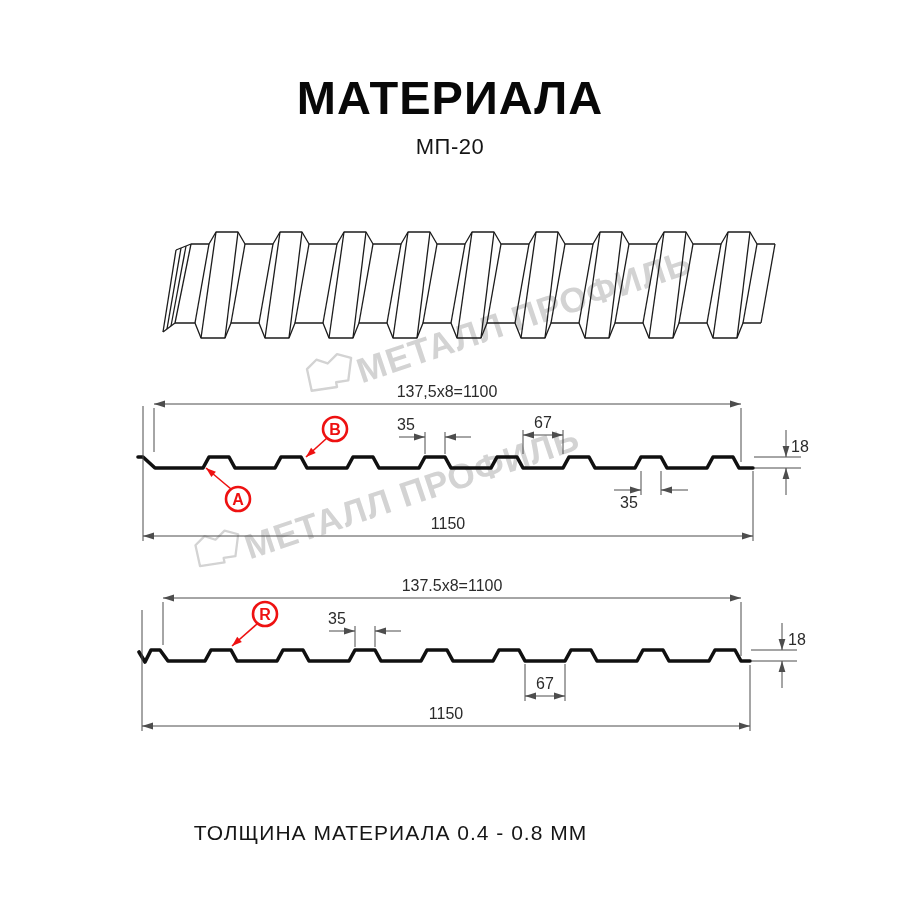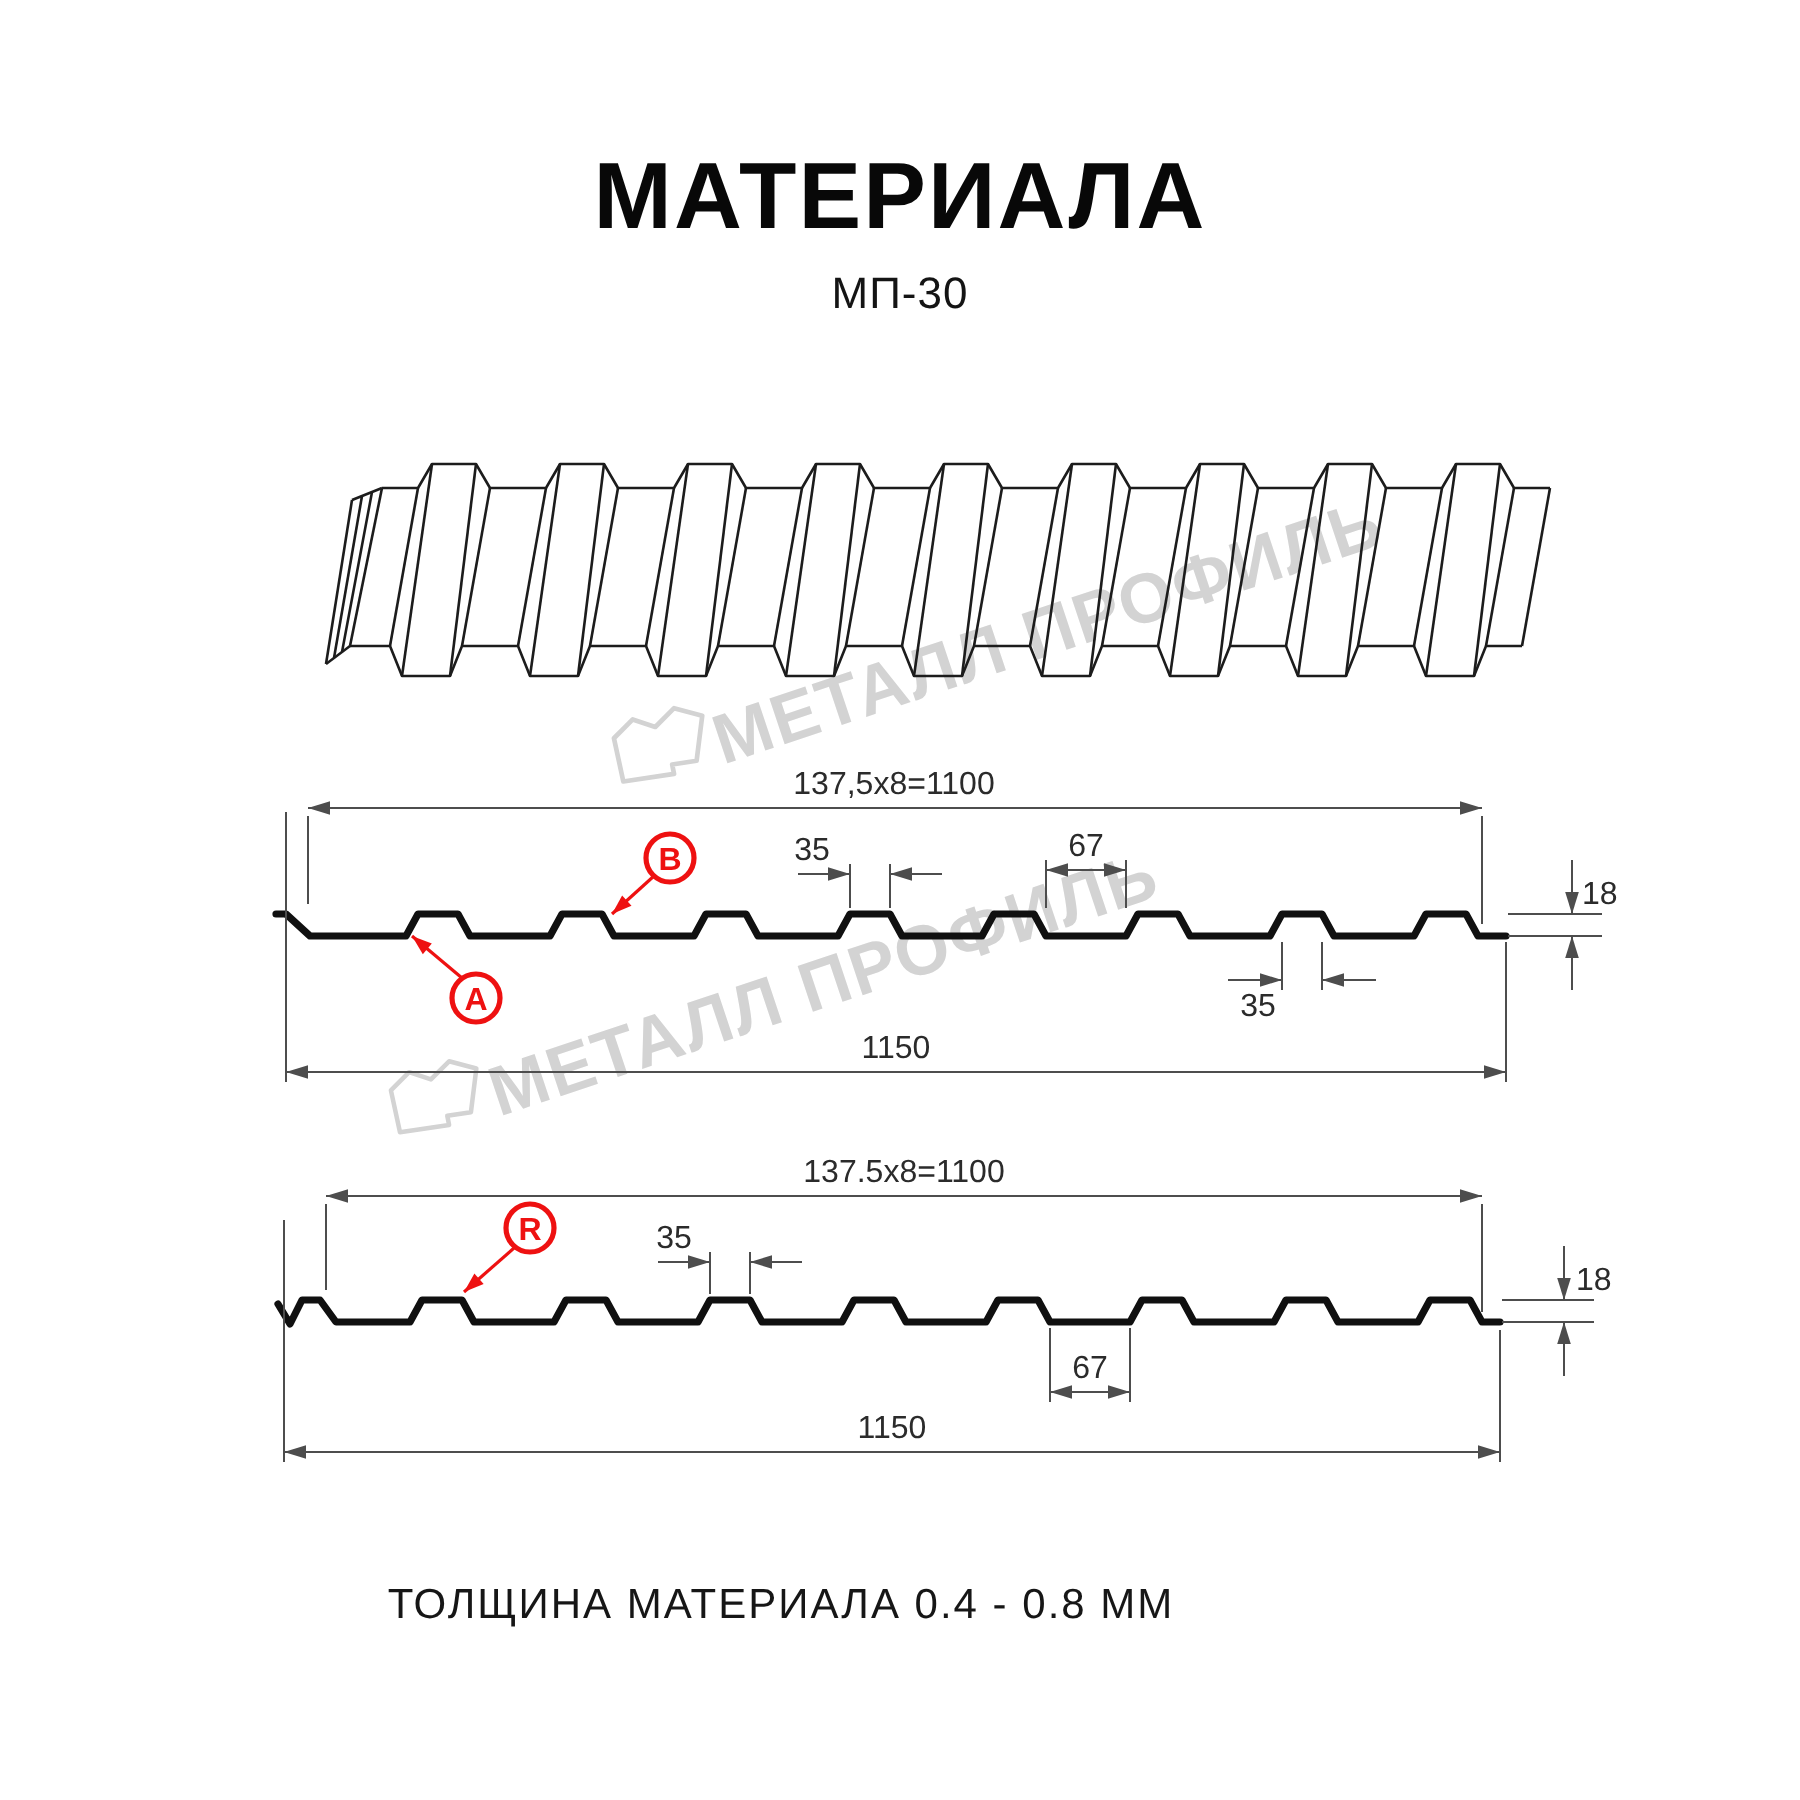--- a/index.html
+++ b/index.html
@@ -2,21 +2,21 @@
 <html><head>
 <meta charset="utf-8">
 <style>
   html,body{margin:0;padding:0;background:#fff;}
   #page{position:relative;width:900px;height:900px;background:#fff;overflow:hidden;
         font-family:"Liberation Sans",sans-serif;}
   .title{position:absolute;left:0;top:70px;width:900px;text-align:center;
          font-size:47px;font-weight:800;letter-spacing:1px;color:#080808;}
   .subtitle{position:absolute;left:0;top:134px;width:900px;text-align:center;
          font-size:22px;font-weight:500;letter-spacing:.5px;color:#141414;}
-  .footer{position:absolute;left:0;top:791px;width:781px;text-align:center;
+  .footer{position:absolute;left:0;top:821px;width:781px;text-align:center;
          font-size:21px;font-weight:500;letter-spacing:1px;color:#161616;}
   .wm-text{position:absolute;font-size:35px;font-weight:700;letter-spacing:1px;
          color:#d3d3d3;white-space:nowrap;transform-origin:left center;z-index:1;}
   .wm-logo{position:absolute;z-index:1;}
   #wm1-text{left:358px;top:352px;transform:rotate(-18.5deg);}
   #wm2-text{left:246px;top:528px;transform:rotate(-18.5deg);}
   #wm1-logo{left:291px;top:344px;}
   #wm2-logo{left:180px;top:522px;}
   #draw{position:absolute;left:0;top:0;z-index:2;}
   svg text{font-family:"Liberation Sans",sans-serif;}
@@ -27,21 +27,21 @@
   .redcirc{stroke:#ee1111;stroke-width:2.6;fill:none;}
   .redtxt{font-size:16px;font-weight:700;fill:#ee1111;text-anchor:middle;}
   .sheet{stroke:#1c1c1c;stroke-width:1.3;fill:none;stroke-linejoin:round;}
 </style>
 </head>
 <body>
 
 <div id="page">
 
   <div class="title">МАТЕРИАЛА</div>
-  <div class="subtitle">МП-30</div>
+  <div class="subtitle">МП-20</div>
 
   <svg id="wm1-logo" class="wm-logo" width="62" height="54" viewBox="0 0 66 54">
     <polygon points="22,48 17,25 27,15 39,19 49,9 64,13 61,37 48,39 49,44" fill="none" stroke="#d3d3d3" stroke-width="2.5" stroke-linejoin="round"></polygon>
   </svg>
   <div id="wm1-text" class="wm-text">МЕТАЛЛ ПРОФИЛЬ</div>
 
   <svg id="wm2-logo" class="wm-logo" width="60" height="50" viewBox="0 0 66 54">
     <polygon points="22,48 17,25 27,15 39,19 49,9 64,13 61,37 48,39 49,44" fill="none" stroke="#d3d3d3" stroke-width="2.5" stroke-linejoin="round"></polygon>
   </svg>
   <div id="wm2-text" class="wm-text">МЕТАЛЛ ПРОФИЛЬ</div>

